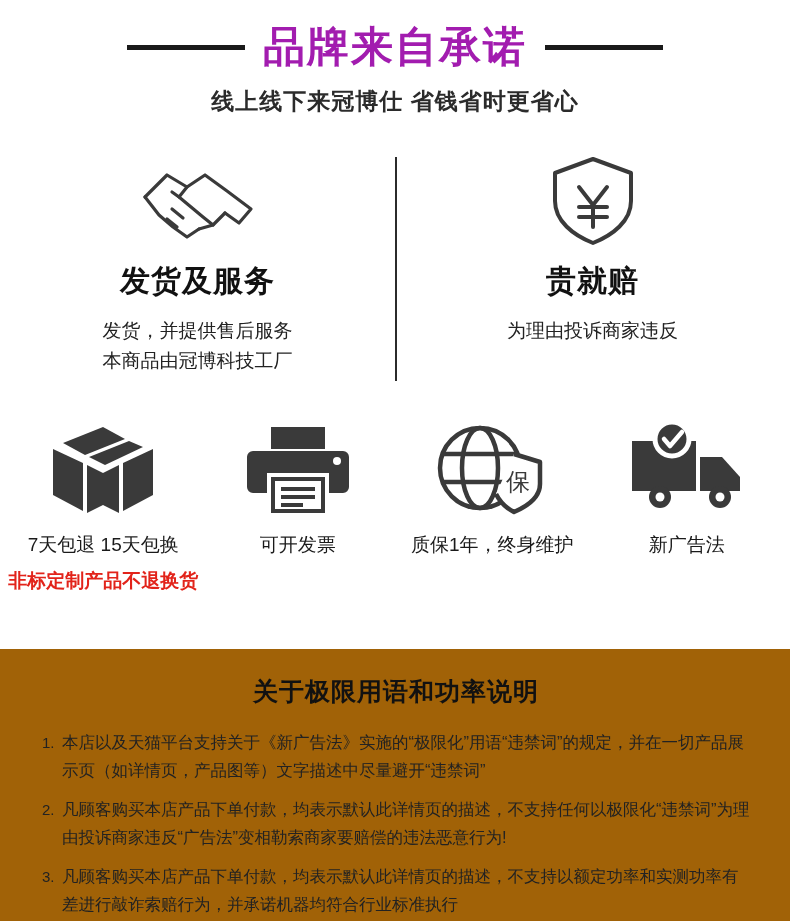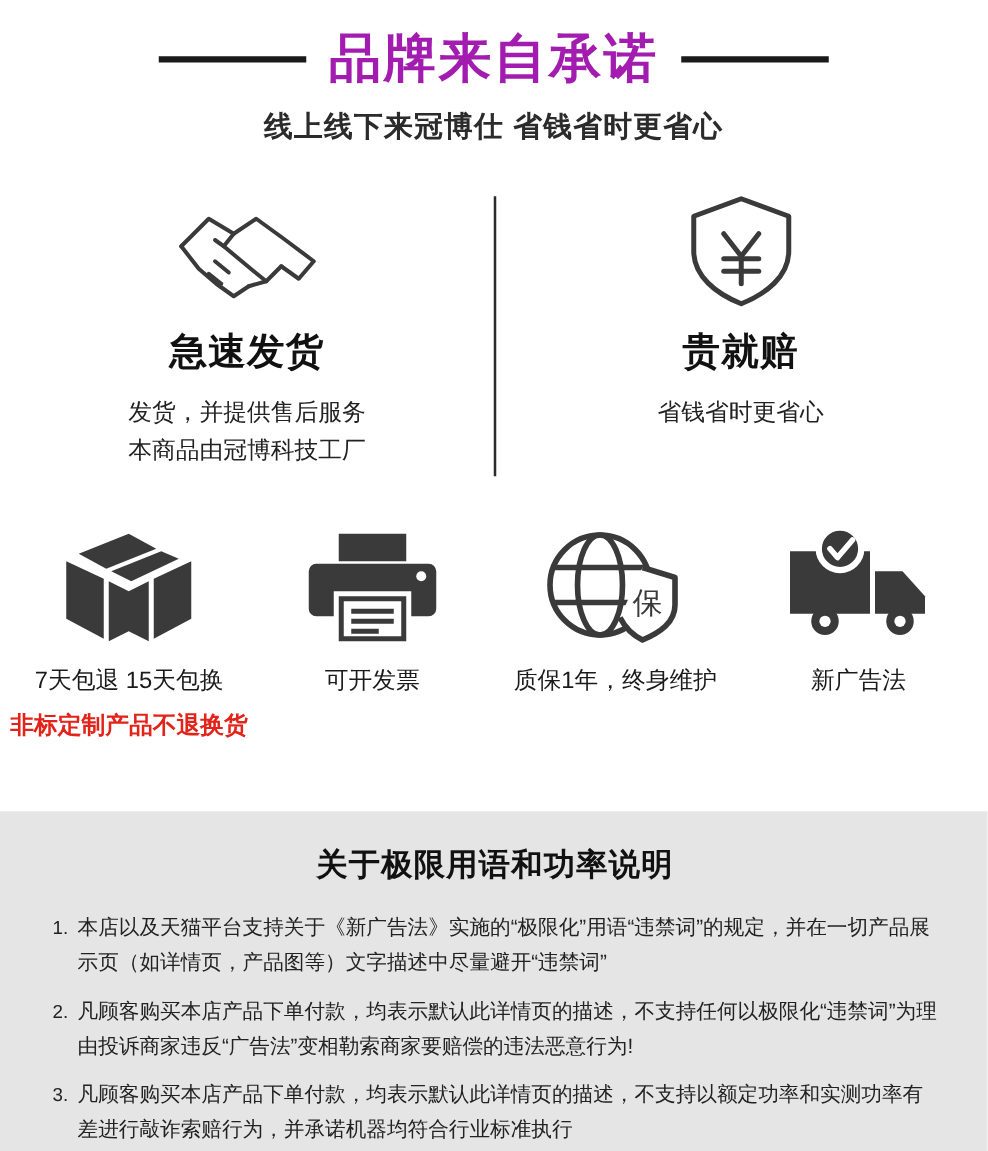--- a/index.html
+++ b/index.html
@@ -130,21 +130,21 @@
     display: block;
   }
 
   
   .notice {
     position: absolute;
     left: 0;
     right: 0;
     bottom: 0;
     height: 272px;
-    background: #e5e5e5;
+    background: #a16207;
     box-sizing: border-box;
     padding: 26px 32px 0 34px;
   }
   .notice-title {
     text-align: center;
     font-size: 25px;
     font-weight: bold;
     color: #111111;
     letter-spacing: 1px;
   }
@@ -195,40 +195,40 @@
         <svg width="118" height="88" viewBox="0 0 118 88" fill="none" stroke="#3a3a3a" stroke-width="3.2" stroke-linejoin="round" stroke-linecap="round">
           <path d="M6 40 L28 18 L48 30 L40 40 L33 35"></path>
           <path d="M48 30 L66 18 L88 34 L112 52 L100 66 L86 56"></path>
           <path d="M6 40 L20 58 L34 70 L48 80 L60 72"></path>
           <path d="M40 40 L52 50 L64 60 L74 68"></path>
           <path d="M33 52 L44 61"></path>
           <path d="M28 62 L38 70"></path>
           <path d="M86 56 L74 68 L60 72"></path>
         </svg>
       </div>
-      <div class="col-title">急速发货</div>
+      <div class="col-title">发货及服务</div>
       <div class="col-desc">
         <div>发货，并提供售后服务</div>
         <div>本商品由冠博科技工厂</div>
       </div>
     </div>
 
     <div class="col">
       <div class="col-icon">
         <svg width="96" height="96" viewBox="0 0 96 96" fill="none" stroke="#3a3a3a" stroke-width="4" stroke-linejoin="round" stroke-linecap="round">
           <path d="M48 6 L86 20 V48 C86 68 68 82 48 90 C28 82 10 68 10 48 V20 Z"></path>
           <path d="M34 34 L48 52 L62 34"></path>
           <path d="M34 54 H62"></path>
           <path d="M34 64 H62"></path>
           <path d="M48 52 V74"></path>
         </svg>
       </div>
       <div class="col-title">贵就赔</div>
       <div class="col-desc">
-        <div>省钱省时更省心</div>
+        <div>为理由投诉商家违反</div>
       </div>
     </div>
   </div>
 
   <div class="four-band">
 
     <div class="cell">
       <div class="cell-icon">
         <svg width="128" height="100" viewBox="0 0 128 100" fill="#3a3a3a">
           <path d="M64 8 L24 24 L46 36 L86 20 Z"></path>

